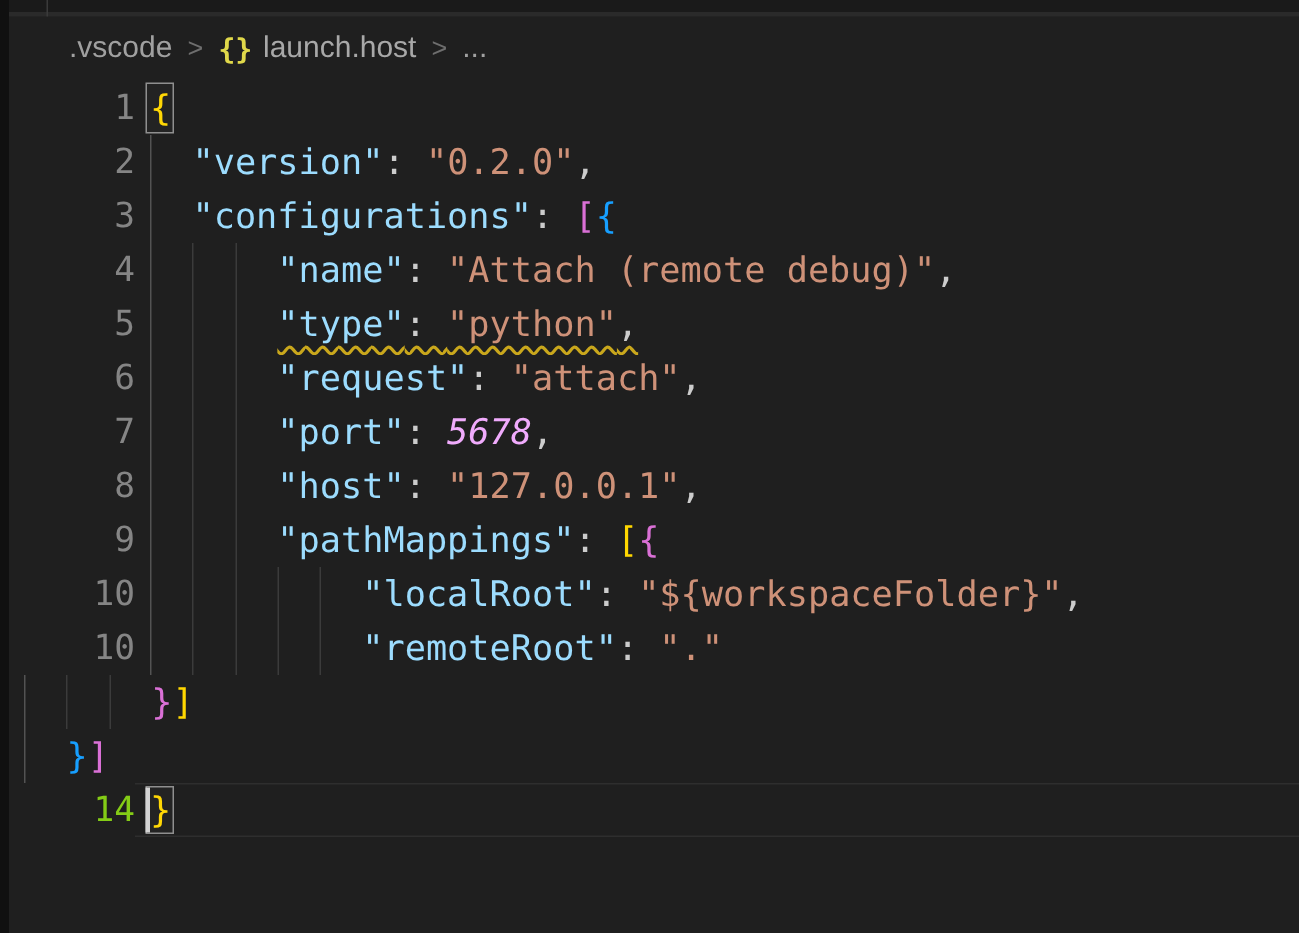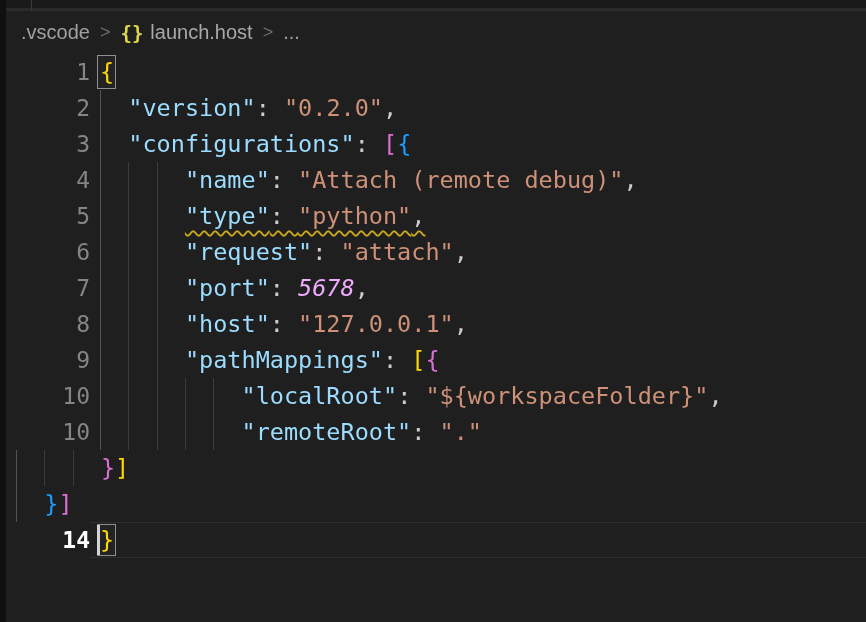--- a/index.html
+++ b/index.html
@@ -4,30 +4,30 @@
 <style>
   * { margin:0; padding:0; box-sizing:border-box; }
   html,body { width:866px; height:622px; overflow:hidden; }
   body { background:#1f1f1f; position:relative; font-family:"Liberation Sans", sans-serif; }
 
   .left-strip { position:absolute; left:0; top:0; bottom:0; width:6px; background:#101010; z-index:10; }
 
   .tab-strip { height:11px; background:#1a1a1a; border-bottom:3px solid #2a2a2a; position:relative; }
   .tab-sep { position:absolute; left:31px; top:0; height:11px; width:1px; background:#3a3a3a; }
 
-  .breadcrumb { height:43px; display:flex; align-items:center; padding-left:21px; font-size:20px; color:#a0a0a0; }
+  .breadcrumb { height:43px; display:flex; align-items:center; padding-left:46px; font-size:20px; color:#a0a0a0; }
   .bc-item { color:#a0a0a0; white-space:pre; }
   .bc-sep { color:#6e6e6e; margin:0 10px; font-size:18px; }
   .bc-file { display:flex; align-items:center; color:#a8a8a8; }
   .bc-icon { color:#e0d84a; font-family:"DejaVu Sans Mono", monospace; font-weight:bold; font-size:19px; margin-right:7px; }
 
   .editor { padding-left:6px; font-family:"DejaVu Sans Mono", monospace; font-size:23.5px; }
   .row { display:flex; height:36px; line-height:36px; }
   .ln { width:84px; text-align:right; color:#858585; font-size:23px; flex:none; }
-  .row.current .ln { color:#ffffff;font-weight:bold; }
+  .row.current .ln { color:#84cc16; }
   .codearea { flex:1; position:relative; padding-left:10px; white-space:pre; }
   .row.current .codearea { border-top:1px solid #2e2e2e; border-bottom:1px solid #2e2e2e; line-height:34px; }
 
   .guide { position:absolute; top:0; bottom:0; width:1px; background:#3b3b3b; }
   .guide.col0 { background:#535353; }
 
   .tok { white-space:pre; }
   .key { color:#9cdcfe; }
   .str { color:#ce9178; }
   .num { color:#f0abfc;font-style:italic; }

